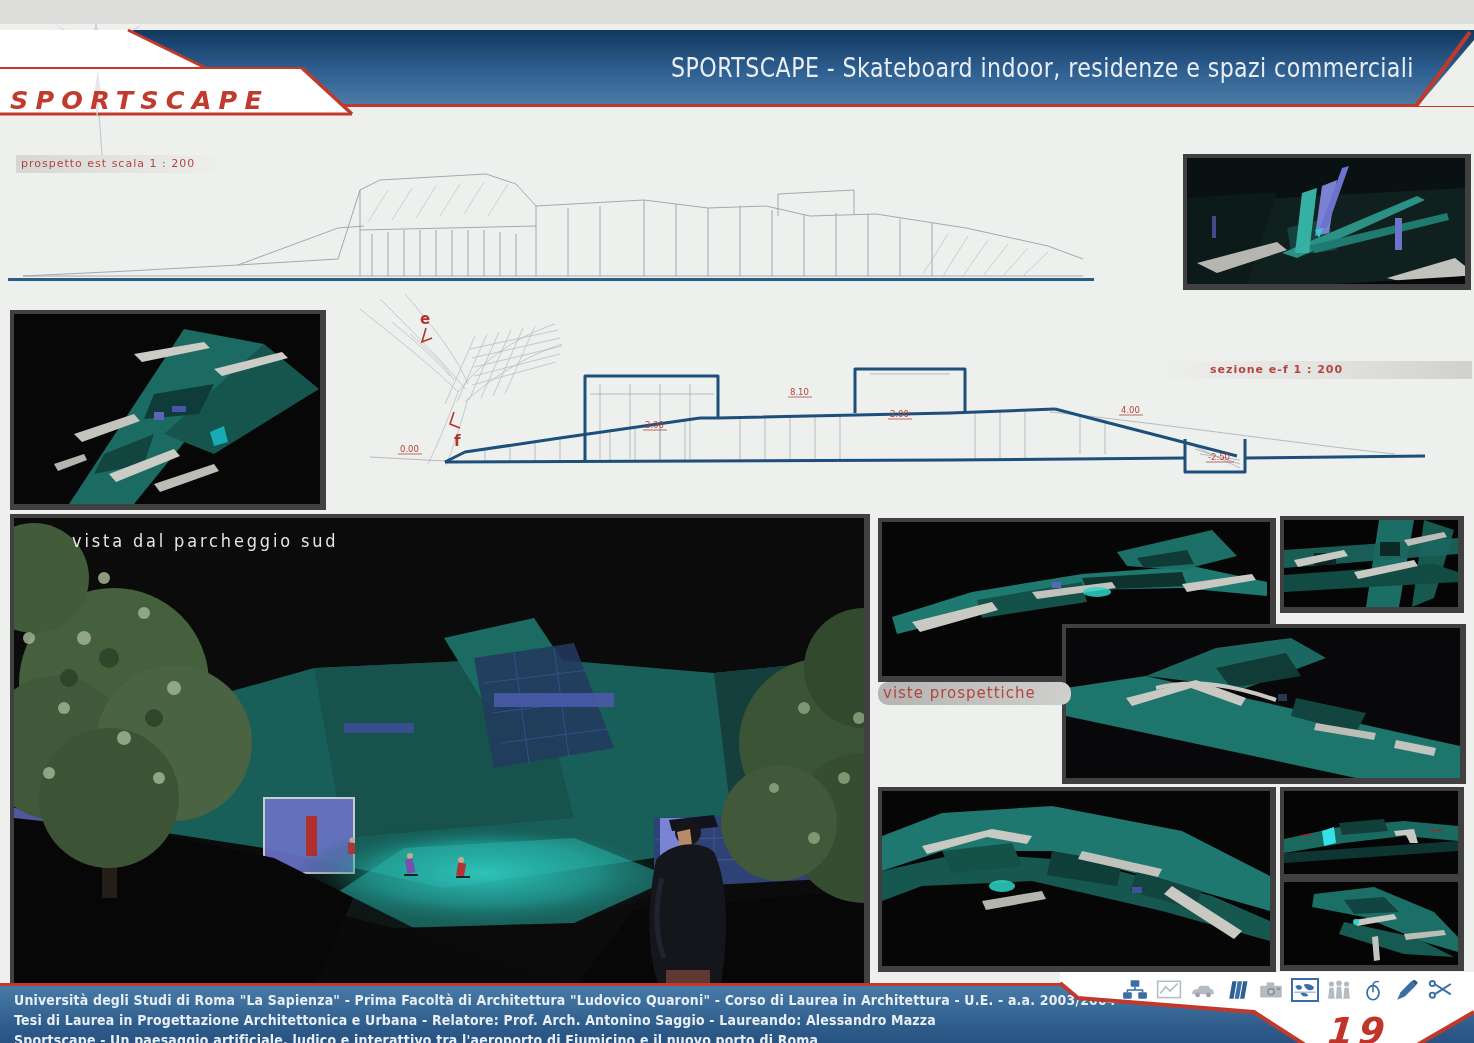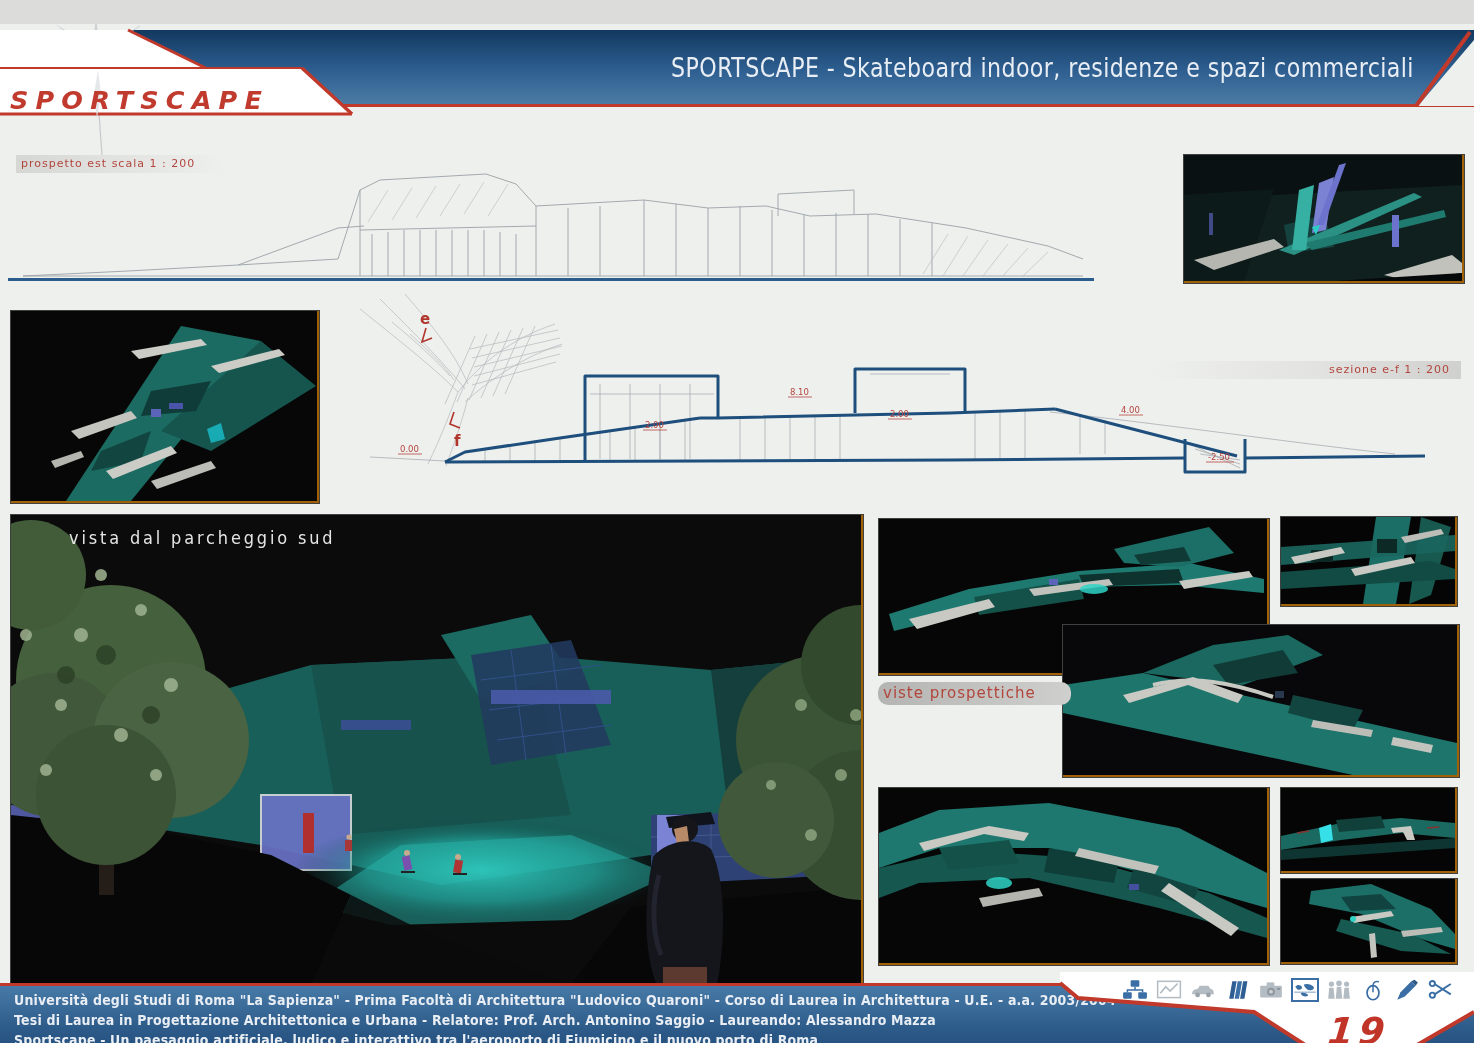--- a/index.html
+++ b/index.html
@@ -9,24 +9,24 @@
   .header-band{position:absolute;left:0;top:6px;width:1474px;height:74px;
     background:linear-gradient(#12395f,#2e5f91 55%,#4c7ba4);border-bottom:3px solid #c0392b;}
   .header-title{position:absolute;right:60px;top:28px;color:#e9eef4;font-size:27px;white-space:nowrap;
     letter-spacing:.5px;transform:scaleX(.82);transform-origin:100% 50%;font-weight:500;}
   .logo-svg{position:absolute;left:0;top:0;}
   .logo-text{position:absolute;left:10px;top:62px;color:#c13a2e;font-size:25px;font-weight:bold;
     font-style:italic;letter-spacing:7px;transform:scaleX(1.02);transform-origin:0 0;}
   
   .lbl{position:absolute;font-size:11px;color:#b2463d;letter-spacing:1px;line-height:18px;height:18px;}
   .lbl-left{background:linear-gradient(90deg,#d6d6d4 0%,#e4e4e2 55%,rgba(228,228,226,0));padding:0 30px 0 5px;}
-  .lbl-right{background:linear-gradient(270deg,#d0d0ce 0%,#e2e2e0 45%,rgba(228,228,226,0));padding:0 11px 0 60px;text-align:right;}
+  .lbl-right{background:linear-gradient(270deg,#d0d0ce 0%,#e2e2e0 45%,rgba(228,228,226,0));padding:0 22px 0 60px;font-weight:bold;}
   .lbl-bar{background:linear-gradient(90deg,#b4b4b2,#cfcfcd);padding:2px 8px 2px 5px;font-size:15px;height:19px;line-height:19px;border-radius:10px;}
   
-  .dark{position:absolute;background:#a16207;border:1px solid #404040;}
+  .dark{position:absolute;background:#404040;border:4px solid #404040;}
   .dark svg{display:block;}
   .view-label{position:absolute;left:58px;top:13px;color:#e6e6e6;font-size:17px;letter-spacing:3px;
     transform:scaleX(.95);transform-origin:0 0;}
   
   .line-blue{position:absolute;background:#2b5d8c;}
   
   .footer{position:absolute;left:0;top:962px;width:1474px;height:81px;
     background:linear-gradient(#477aa8,#2a5785 60%,#1c4a77);}
   .footer-redline{position:absolute;left:0;top:959px;width:1105px;height:3px;background:#c0392b;}
   .footer-text{position:absolute;left:14px;top:966px;color:#e9eef4;font-size:13.5px;font-weight:bold;

